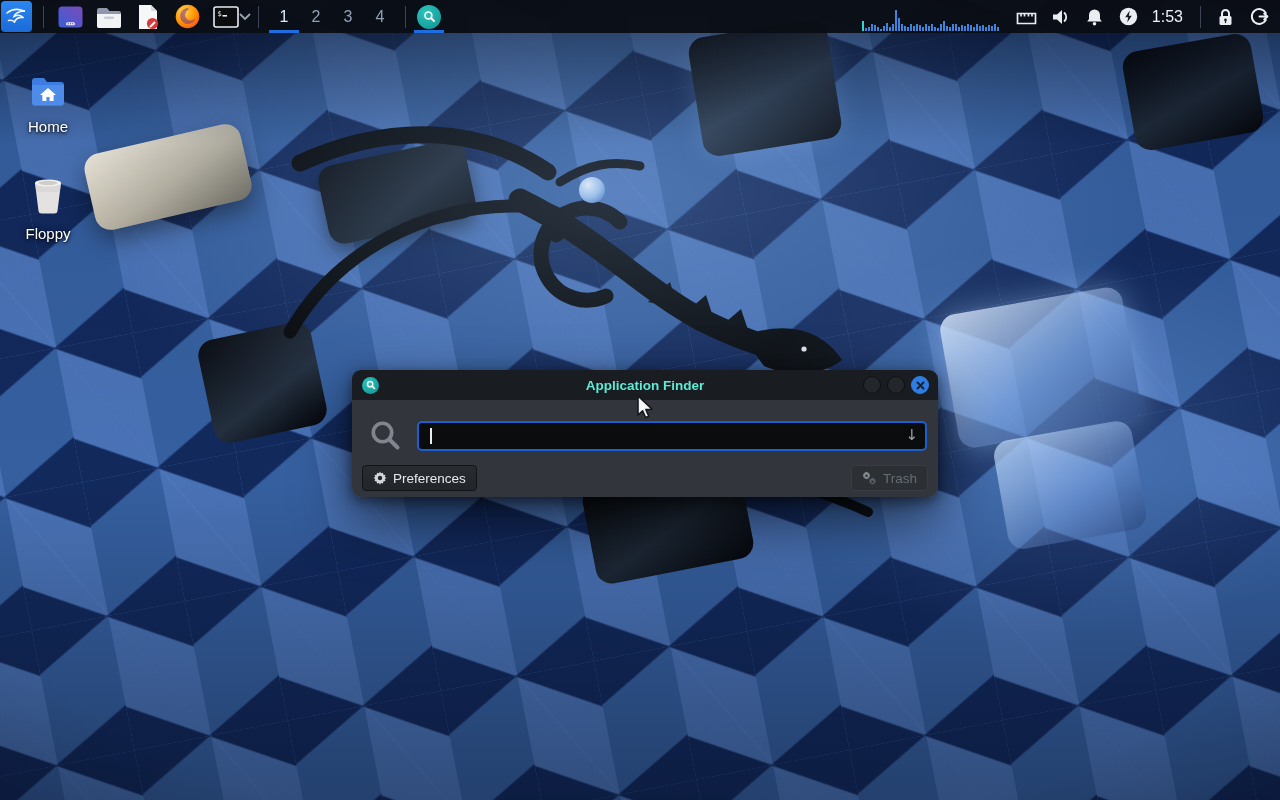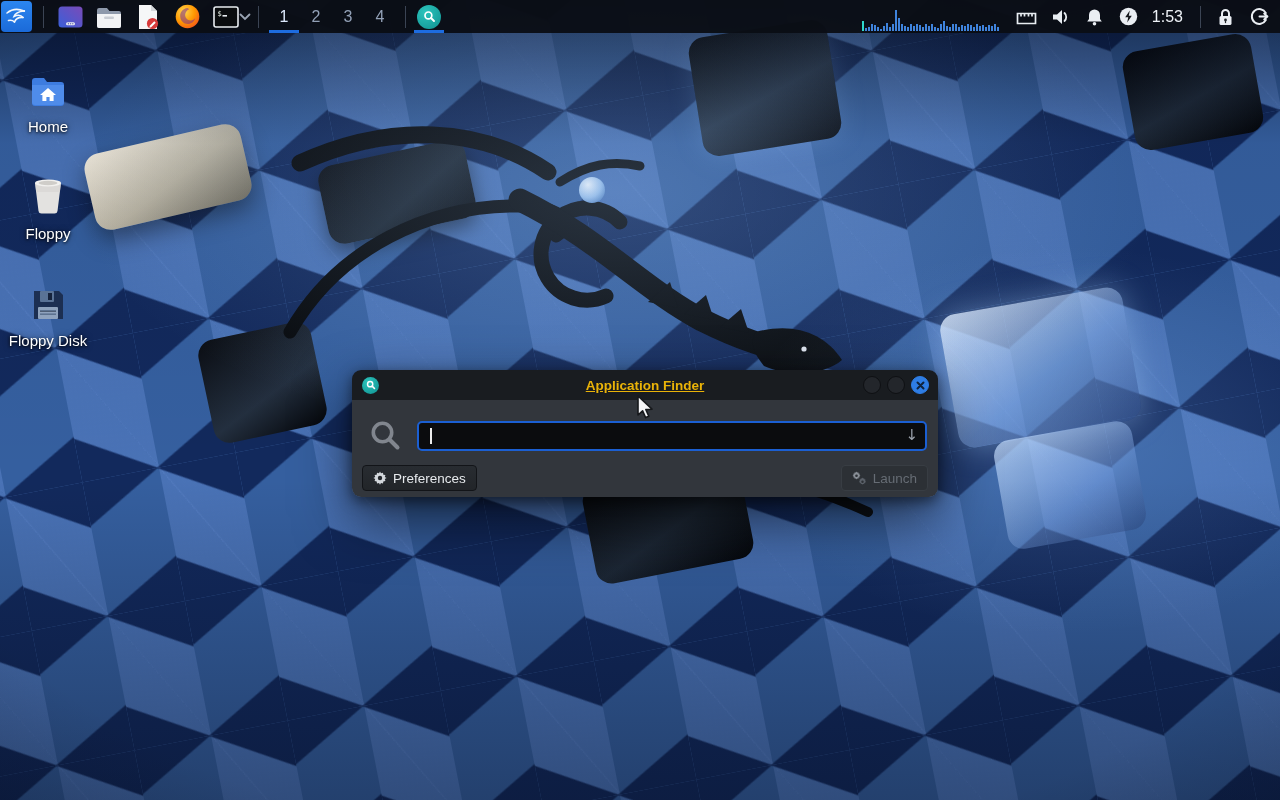--- a/index.html
+++ b/index.html
@@ -69,21 +69,21 @@
   .desk-label{margin-top:10px;font-size:15px;color:#ffffff;text-shadow:0 1px 3px rgba(0,0,0,.95),0 0 6px rgba(0,0,0,.6);}
   
   .dialog{position:absolute;left:352px;top:370px;width:586px;z-index:50;
     border-radius:9px;box-shadow:0 22px 55px rgba(0,0,0,.6),0 4px 14px rgba(0,0,0,.5);}
   .titlebar{height:30px;background:#191c20;border-radius:9px 9px 0 0;
     display:flex;align-items:center;position:relative;}
   .tb-icon{width:17px;height:17px;border-radius:50%;margin-left:10px;
     background:radial-gradient(circle at 35% 30%,#2cc4bc,#0f9191);
     display:flex;align-items:center;justify-content:center;flex:none;}
   .tb-title{position:absolute;left:0;right:0;text-align:center;
-    font-size:13.5px;font-weight:bold;color:#eab308;pointer-events:none;text-decoration:underline;}
+    font-size:13.5px;font-weight:bold;color:#5eead4;pointer-events:none;}
   .tb-btns{margin-left:auto;display:flex;align-items:center;gap:6px;margin-right:9px;z-index:2;}
   .tb-circle{width:18px;height:18px;border-radius:50%;background:#23262b;
     border:1px solid #0e1013;box-sizing:border-box;cursor:pointer;display:flex;align-items:center;justify-content:center;}
   .tb-circle.close{background:#2e7de5;border-color:#2e7de5;}
   .dlg-body{background:#32363c;border-radius:0 0 9px 9px;height:97px;box-sizing:border-box;
     padding:19px 10px 9px 10px;position:relative;}
   .search-row{display:flex;align-items:center;}
   .big-mag{width:46px;display:flex;align-items:center;justify-content:center;flex:none;}
   .input-wrap{position:relative;flex:1;height:30px;margin-left:9px;margin-right:1px;}
   .search-input{width:100%;height:30px;box-sizing:border-box;border-radius:5px;
@@ -172,34 +172,20 @@
       <svg width="38" height="38" viewBox="0 0 38 38">
         <path d="M6,6 h26 l-3.5,28 a3,3 0 0 1 -3,2.6 h-13 a3,3 0 0 1 -3,-2.6 z" fill="#e3e2e0"></path>
         <path d="M6,6 h26 l-1.2,9 h-23.6 z" fill="#d6d4d1" opacity="0.6"></path>
         <ellipse cx="19" cy="6" rx="13" ry="3.4" fill="#f2f1ef"></ellipse>
         <ellipse cx="19" cy="6" rx="9.5" ry="2.2" fill="#cfcdc9"></ellipse>
       </svg>
     </div>
     <div class="desk-label">Floppy</div>
   </div>
 
-  <div class="desk-item">
-    <div class="desk-glyph">
-      <svg width="34" height="34" viewBox="0 0 34 34">
-        <path d="M3,3 h25 l4,4 v24 h-29 z" fill="#1c2f52"></path>
-        <rect x="9" y="3" width="14" height="11" rx="1" fill="#5a7396"></rect>
-        <rect x="17" y="5" width="4" height="7" fill="#16233c"></rect>
-        <rect x="7" y="19" width="20" height="12" rx="1" fill="#8fa3bd"></rect>
-        <rect x="9" y="22" width="16" height="1.6" fill="#54masked"></rect>
-        <rect x="9" y="22" width="16" height="1.6" fill="#5d7390"></rect>
-        <rect x="9" y="25.4" width="16" height="1.6" fill="#5d7390"></rect>
-      </svg>
-    </div>
-    <div class="desk-label">Floppy Disk</div>
-  </div>
 </div>
 
 <div class="panel">
 
   <div class="menu-btn">
     <svg width="25" height="25" viewBox="0 0 25 25">
       <g fill="none" stroke="#f2f6fb" stroke-width="1.6" stroke-linecap="round">
         <path d="M3,9 C8,5 14,4.5 20,7"></path>
         <path d="M20,7 C15,7.5 11,9.5 10,12.5 C14,10.5 17,11 19,13.5"></path>
         <path d="M19,13.5 C15,13 12,14.5 10.5,18"></path>
@@ -443,21 +429,21 @@
         </svg>
         <span>Preferences</span>
       </div>
       <div class="btn btn-launch">
         <svg width="15" height="15" viewBox="0 0 15 15">
           <path d="M4.5,0.5 l0.6,1.1 l1.2,-0.35 l0.2,1.25 l1.25,0.2 l-0.35,1.2 l1.1,0.6 l-1.1,0.6 l0.35,1.2 l-1.25,0.2 l-0.2,1.25 l-1.2,-0.35 l-0.6,1.1 l-0.6,-1.1 l-1.2,0.35 l-0.2,-1.25 l-1.25,-0.2 l0.35,-1.2 l-1.1,-0.6 l1.1,-0.6 l-0.35,-1.2 l1.25,-0.2 l0.2,-1.25 l1.2,0.35 z" fill="#8a9098"></path>
           <circle cx="4.5" cy="4.8" r="1.3" fill="#2c3035"></circle>
           <path d="M10.5,6.5 l0.55,1 l1.1,-0.3 l0.18,1.15 l1.15,0.18 l-0.3,1.1 l1,0.55 l-1,0.55 l0.3,1.1 l-1.15,0.18 l-0.18,1.15 l-1.1,-0.3 l-0.55,1 l-0.55,-1 l-1.1,0.3 l-0.18,-1.15 l-1.15,-0.18 l0.3,-1.1 l-1,-0.55 l1,-0.55 l-0.3,-1.1 l1.15,-0.18 l0.18,-1.15 l1.1,0.3 z" fill="#5b6169"></path>
           <circle cx="10.5" cy="10.7" r="1.2" fill="#2c3035"></circle>
         </svg>
-        <span>Launch</span>
+        <span>Trash</span>
       </div>
     </div>
   </div>
 </div>
 
 <svg class="cursor" width="22" height="26" viewBox="0 0 22 26">
   <path d="M4,1 L4,20 L8.6,15.8 L11.6,22.6 L14.8,21.2 L11.9,14.6 L18,14.2 Z" fill="#f5f6f8" stroke="#17191c" stroke-width="1.6" stroke-linejoin="round"></path>
 </svg>
 
 </body></html>

